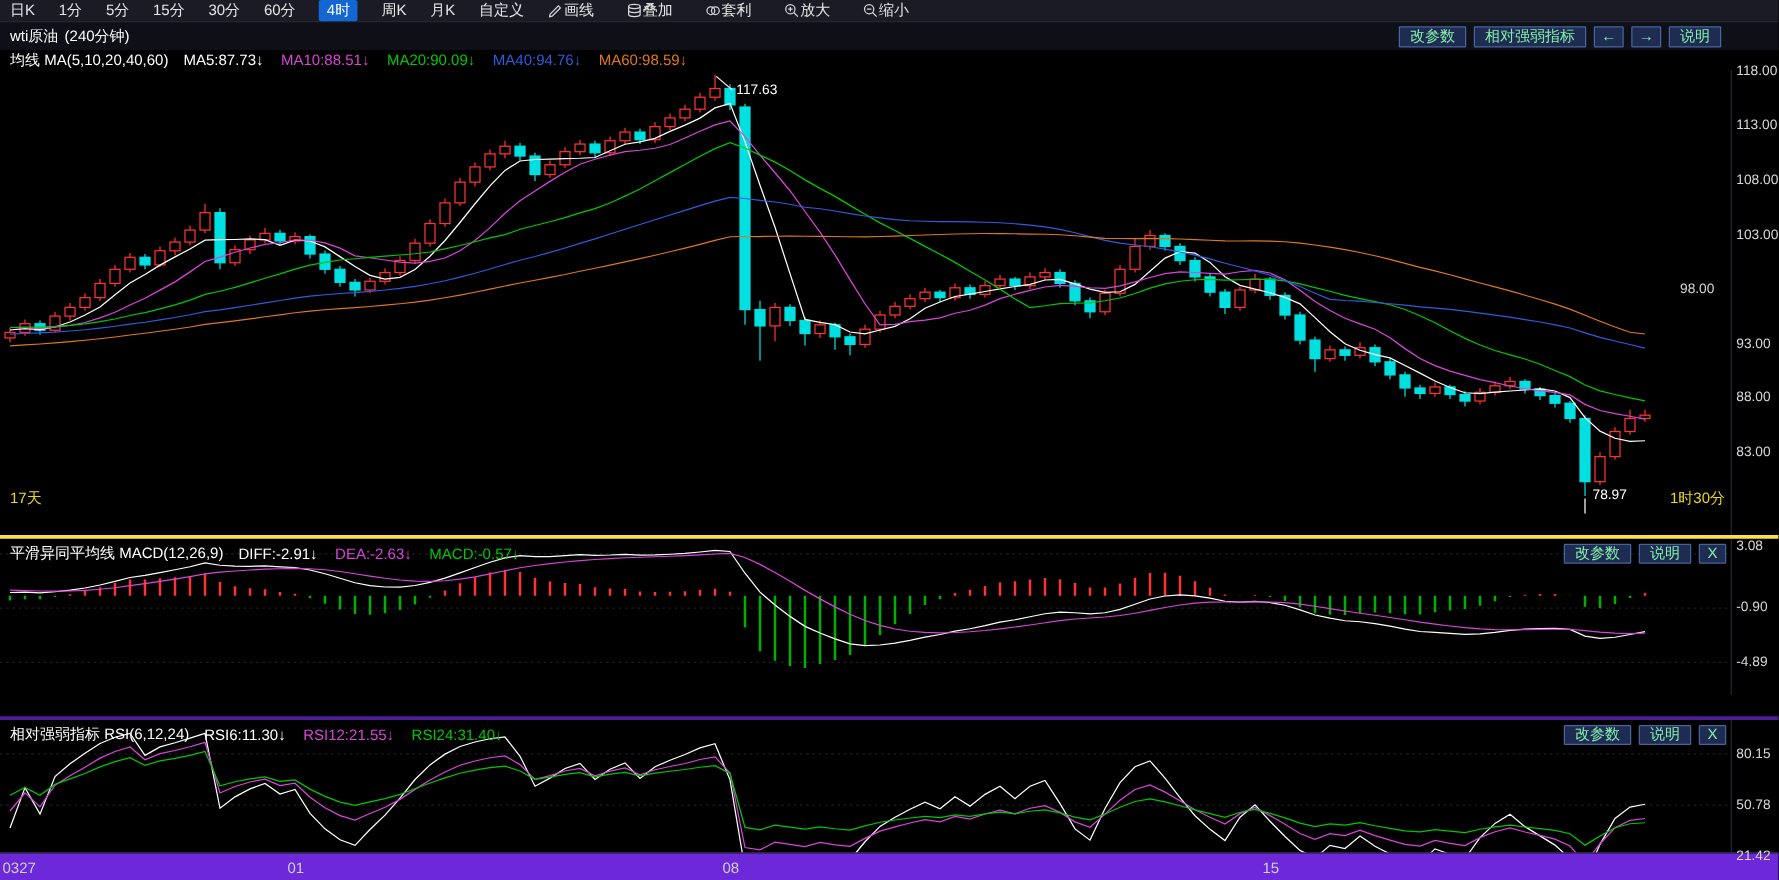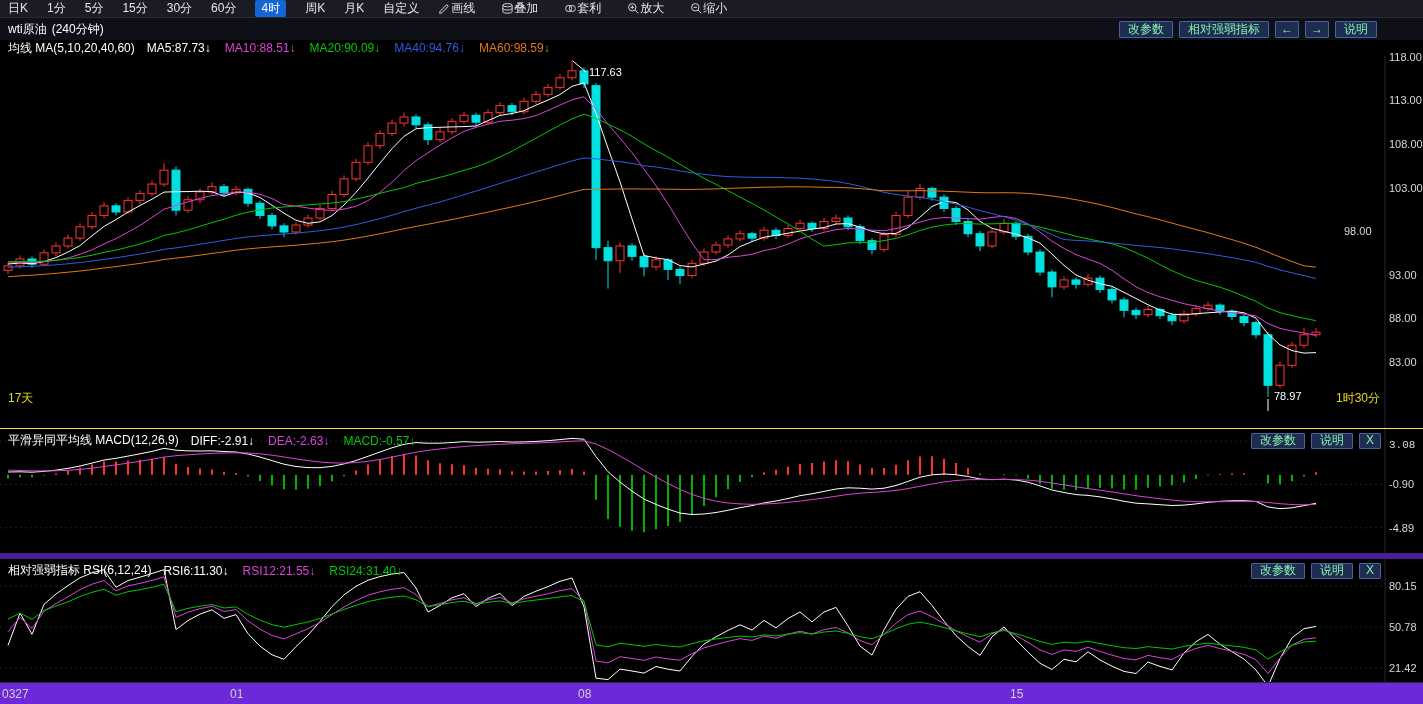--- a/index.html
+++ b/index.html
@@ -27,22 +27,22 @@
   .btn.sm{height:16px;line-height:13px;}
   .btn.xbtn{padding:0 6px;}
 
   
   .legend{position:absolute;top:40px;left:0;height:16px;padding-left:8px;display:flex;
           white-space:nowrap;align-items:center;color:#fff;}
   .legend .ttl{margin-right:12px;}
 
   
   #main-chart{position:absolute;top:56px;left:0;width:1423px;height:372px;}
-  #macd-panel{position:absolute;top:428px;left:0;width:1423px;height:125px;border-top:1px solid #fde047;box-sizing:border-box;}
-  #rsi-panel{position:absolute;top:553px;left:0;width:1423px;height:129px;border-top:6px solid #4c1d95;box-sizing:border-box;}
+  #macd-panel{position:absolute;top:428px;left:0;width:1423px;height:125px;border-top:3px solid #fde047;box-sizing:border-box;}
+  #rsi-panel{position:absolute;top:573px;left:0;width:1423px;height:129px;border-top:3px solid #4c1d95;box-sizing:border-box;}
   #main-chart svg,#macd-panel svg,#rsi-panel svg{position:absolute;top:0;left:0;}
 
   .ind-header{position:absolute;top:3px;left:0;right:0;display:flex;align-items:center;
               padding:0 42px 0 8px;z-index:2;color:#fff;white-space:nowrap;}
   .ind-header .ttl{margin-right:12px;}
   .ind-header .hbtns{margin-left:auto;display:flex;gap:6px;}
 
   .axis-label{position:absolute;left:1389px;font-size:11px;color:#d8d8d8;z-index:3;}
   .x-label{position:absolute;top:4px;font-size:12px;color:#d0d0d0;}
   .ann{position:absolute;font-size:11px;color:#fff;z-index:3;}
@@ -507,21 +507,21 @@
       </svg>
     <div class="ind-header">
       <span class="ttl"><span>平滑异同平均线</span> <span>MACD(12,26,9)</span></span>
       <span id="macd-values"><span style="color: rgb(255, 255, 255); margin-right: 14px;">DIFF:-2.91↓</span><span style="color: rgb(217, 68, 217); margin-right: 14px;">DEA:-2.63↓</span><span style="color: rgb(0, 200, 0); margin-right: 14px;">MACD:-0.57↓</span></span>
       <span class="hbtns">
         <button class="btn sm">改参数</button>
         <button class="btn sm">说明</button>
         <button class="btn sm xbtn">X</button>
       </span>
     </div>
-  <div class="axis-label" style="left: 1389px; top: 10px; font-family: Liberation Mono, monospace;">3.08</div>
+  <div class="axis-label" style="left: 1389px; top: 0;">3.08</div>
       <div class="axis-label" style="left: 1389px; top: 49.4348px;">-0.90</div>
       <div class="axis-label" style="left: 1389px; top: 92.8043px;">-4.89</div>
     </div>
 
   <div id="rsi-panel">
     <svg id="rsi-svg" width="1423" height="129">
         <line x1="0" y1="27.01461038961038" x2="1385" y2="27.01461038961038" stroke="#1e1e26" stroke-dasharray="2,3"></line>
         <line x1="0" y1="68.01818181818182" x2="1385" y2="68.01818181818182" stroke="#1e1e26" stroke-dasharray="2,3"></line>
         <line x1="0" y1="109.00779220779219" x2="1385" y2="109.00779220779219" stroke="#1e1e26" stroke-dasharray="2,3"></line>
         <line x1="1385" y1="0" x2="1385" y2="129" stroke="#262630"></line>

